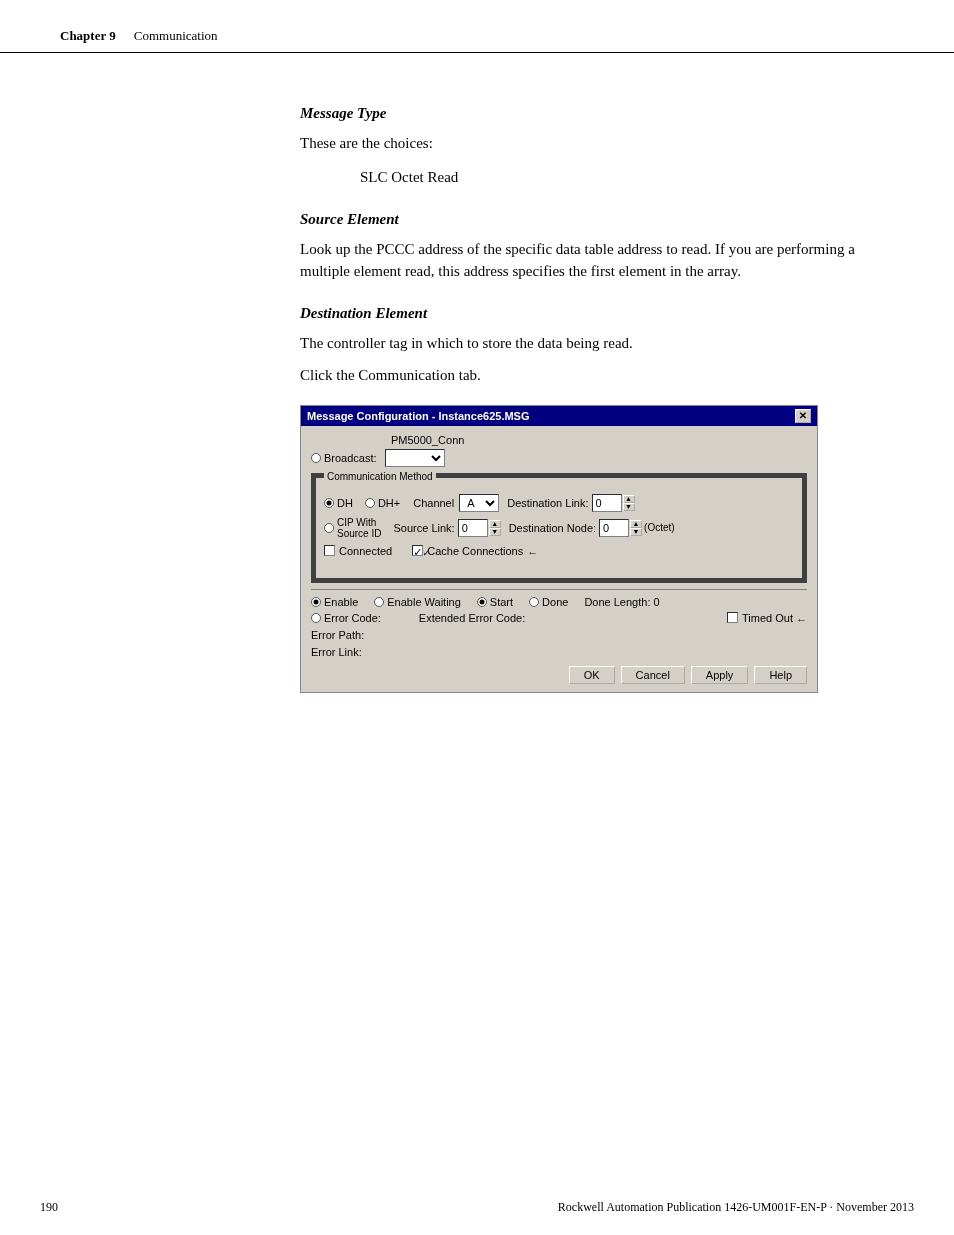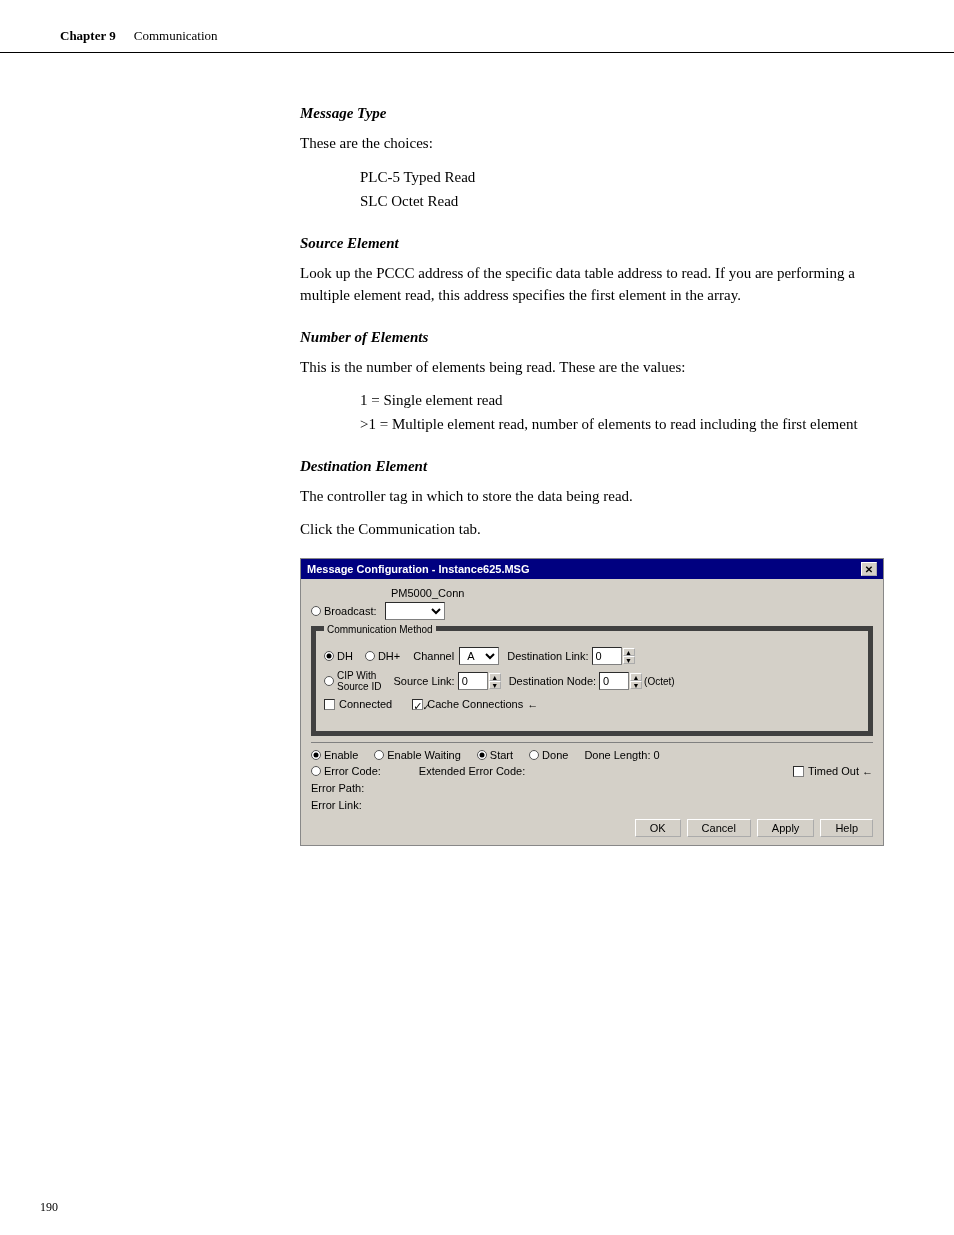--- a/index.html
+++ b/index.html
@@ -55,21 +55,21 @@
       font-size: 15px;
       line-height: 1.6;
     }
 
     
     .dialog-wrapper {
       margin-top: 18px;
       margin-bottom: 4px;
       border: 1.5px solid #888;
       background: #0369a1;
-      width: 584px;
+      width: 518px;
       font-family: Arial, Helvetica, sans-serif;
       font-size: 11px;
     }
     .dialog-titlebar {
       background: #000080;
       color: #fff;
       padding: 3px 6px;
       display: flex;
       justify-content: space-between;
       align-items: center;
@@ -234,38 +234,29 @@
   <span class="header-chapter">Chapter 9</span>
   <span class="header-section">Communication</span>
 </div>
 
 <div class="content">
 
   <div>
     <div class="section-heading">Message Type</div>
     <p class="body-text">These are the choices:</p>
     <div class="indented-list">
-      <div>PLC-5 Typed Read</div>
       <div>SLC Octet Read</div>
     </div>
   </div>
 
   <div>
     <div class="section-heading">Source Element</div>
     <p class="body-text">Look up the PCCC address of the specific data table address to read. If you are performing a multiple element read, this address specifies the first element in the array.</p>
   </div>
 
-  <div>
-    <div class="section-heading">Number of Elements</div>
-    <p class="body-text">This is the number of elements being read. These are the values:</p>
-    <div class="indented-list">
-      <div>1 = Single element read</div>
-      <div>&gt;1 = Multiple element read, number of elements to read including the first element</div>
-    </div>
-  </div>
 
   <div>
     <div class="section-heading">Destination Element</div>
     <p class="body-text">The controller tag in which to store the data being read.</p>
     <p class="body-text">Click the Communication tab.</p>
   </div>
 
   <div class="dialog-wrapper">
 
     <div class="dialog-titlebar">
@@ -392,13 +383,14 @@
         <button class="dlg-btn">Apply</button>
         <button class="dlg-btn">Help</button>
       </div>
     </div>
   </div>
 
 </div>
 
 <div class="page-footer">
   <span>190</span>
+  <span>Rockwell Automation Publication 1426-UM001F-EN-P · November 2013</span>
 </div>
 
 </body></html>

